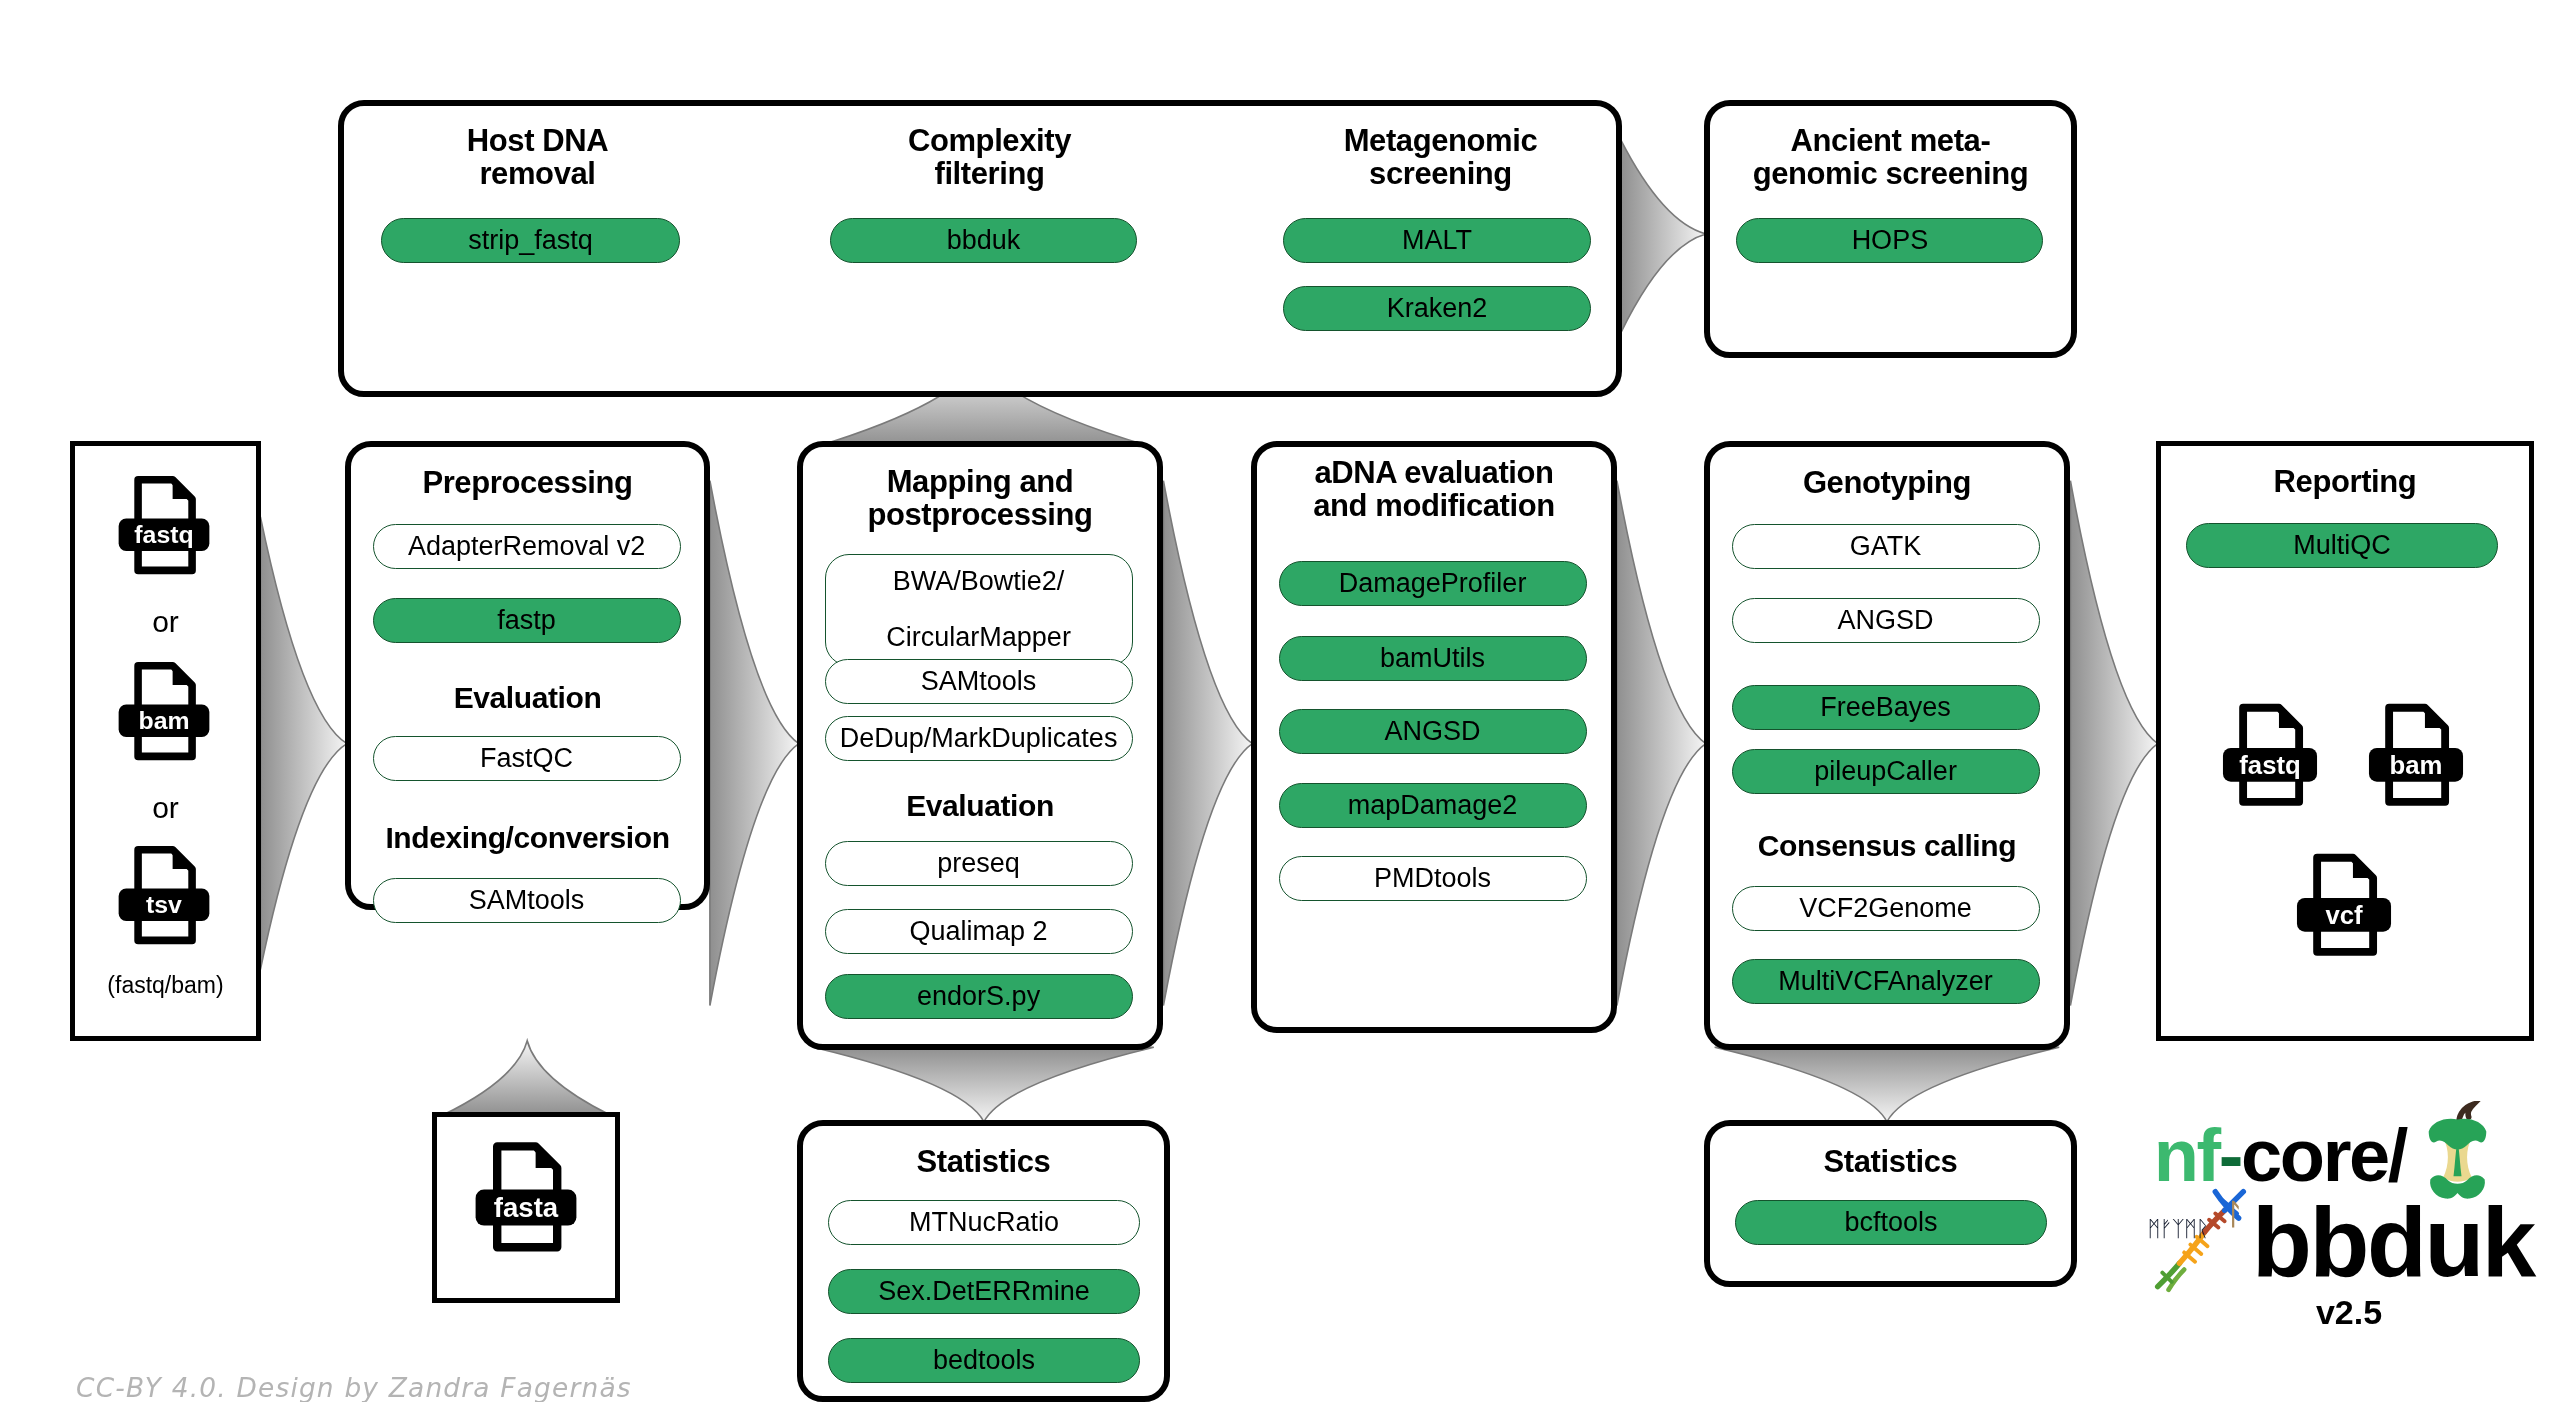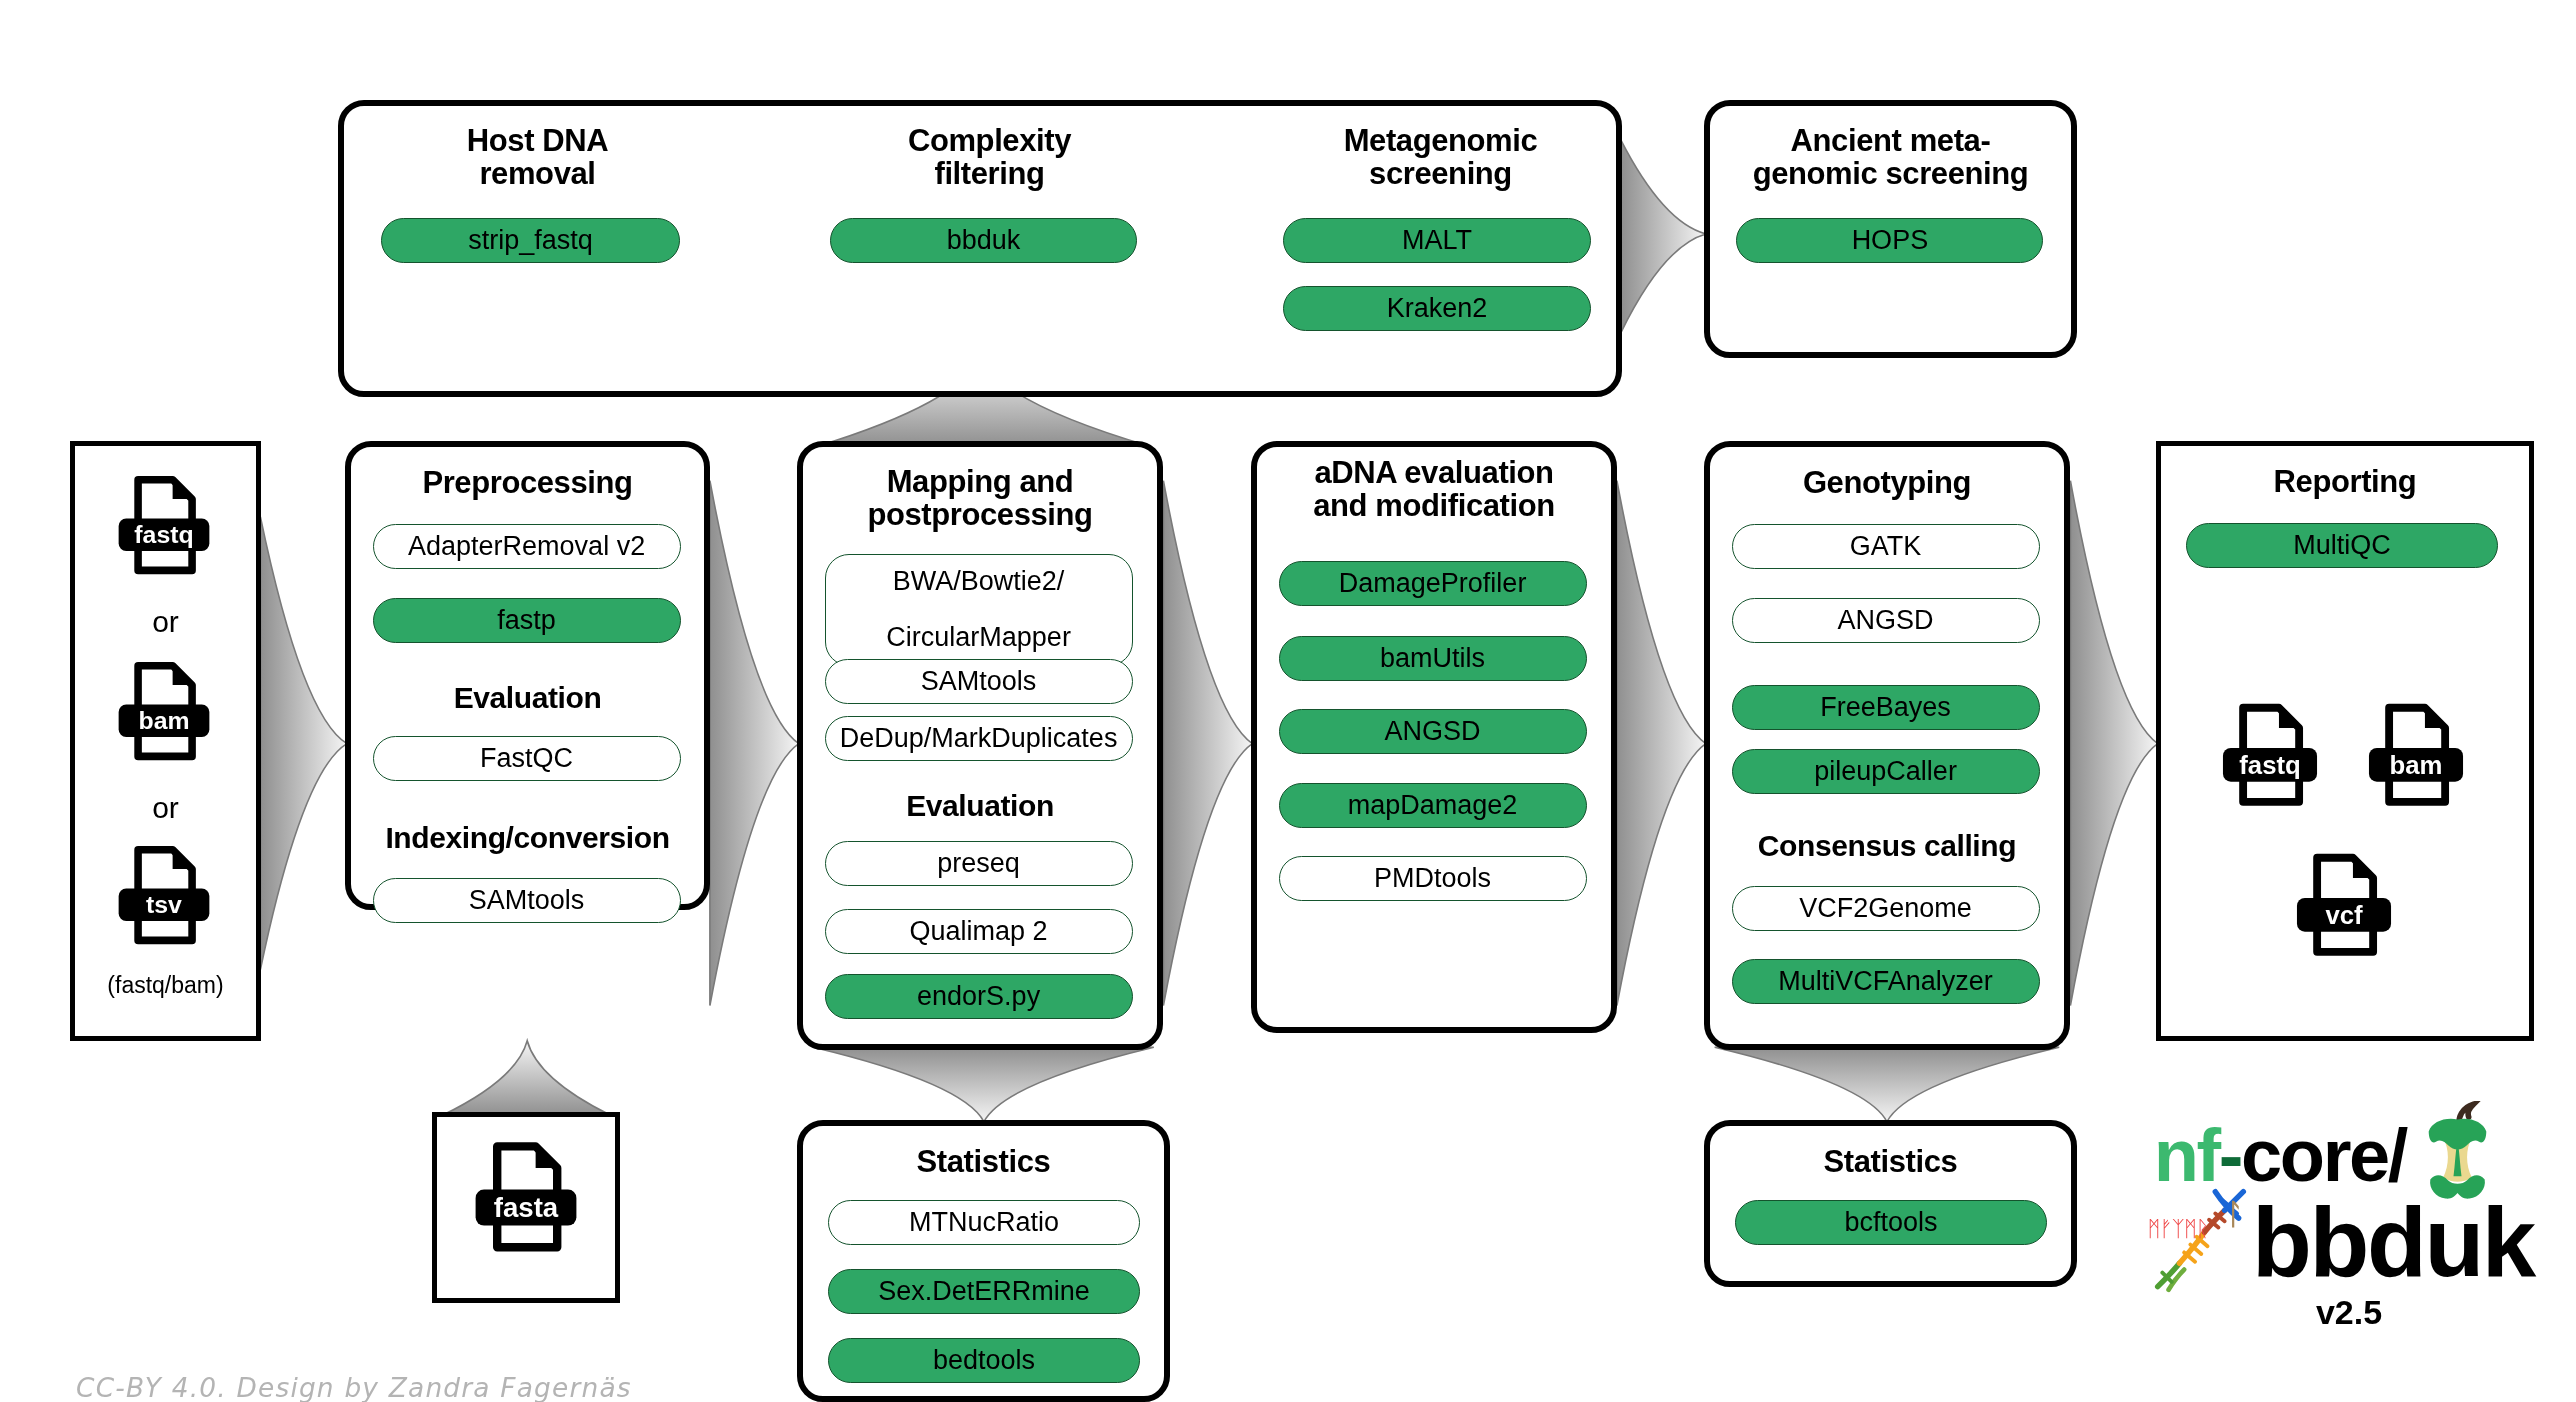--- a/index.html
+++ b/index.html
@@ -43,21 +43,21 @@
   #logo{position:absolute;left:2149px;top:1107px;width:394px;height:240px;z-index:2;}
   .logo-row1{position:absolute;left:4.8px;top:0;display:flex;align-items:center;}
   .brand-text{font-weight:bold;font-size:74px;letter-spacing:-2.4px;line-height:1;}
   .brand-nf{color:#3CB96F;}
   .brand-dash{color:#0e6b38;}
   .brand-core{color:#000;}
   .logo-row2{position:absolute;left:0px;top:80px;display:flex;align-items:center;}
   .eager-text{font-weight:bold;font-size:98px;letter-spacing:-2.4px;line-height:1;color:#000;}
   .logo-version{position:absolute;left:96px;top:186px;width:208px;text-align:center;
     font-weight:bold;font-size:34px;}
-  .rune-small{position:absolute;left:-1.6px;top:29px;font-size:21.6px;color:#ef4444;letter-spacing:-0.8px;}
+  .rune-small{position:absolute;left:-1.6px;top:29px;font-size:21.6px;color:#0f172a;letter-spacing:-0.8px;}
   .rune-l{position:absolute;left:77px;top:11.2px;font-size:29px;color:#a9885a;font-weight:bold;}
   .helix-wrap{position:relative;width:103px;height:109px;}
   
   #credit{
     position:absolute;left:76px;top:1372px;font-size:26.4px;color:#b4b4b4;
     font-style:italic;letter-spacing:1.2px;z-index:2;font-family:"DejaVu Sans",sans-serif;
   }
 </style>
 </head>
 <body>

